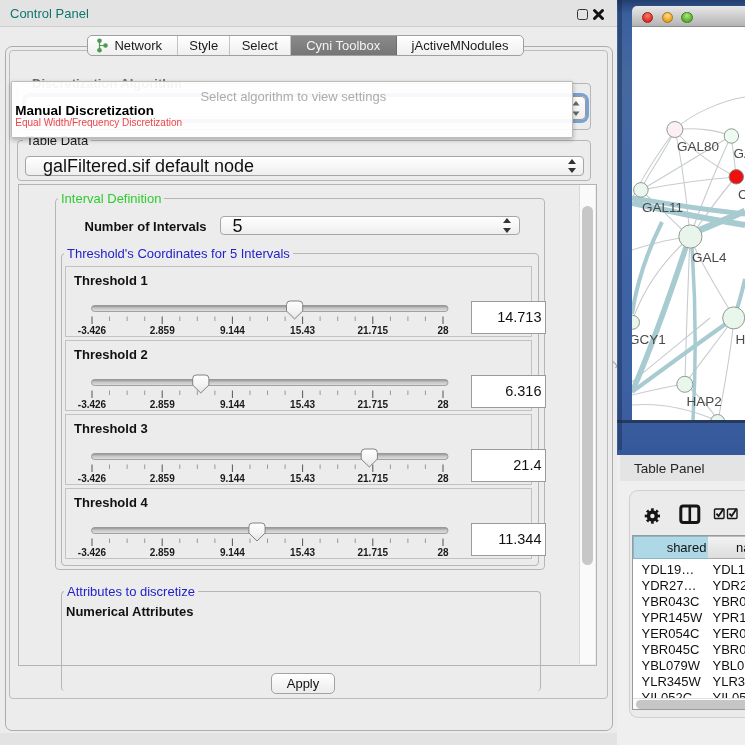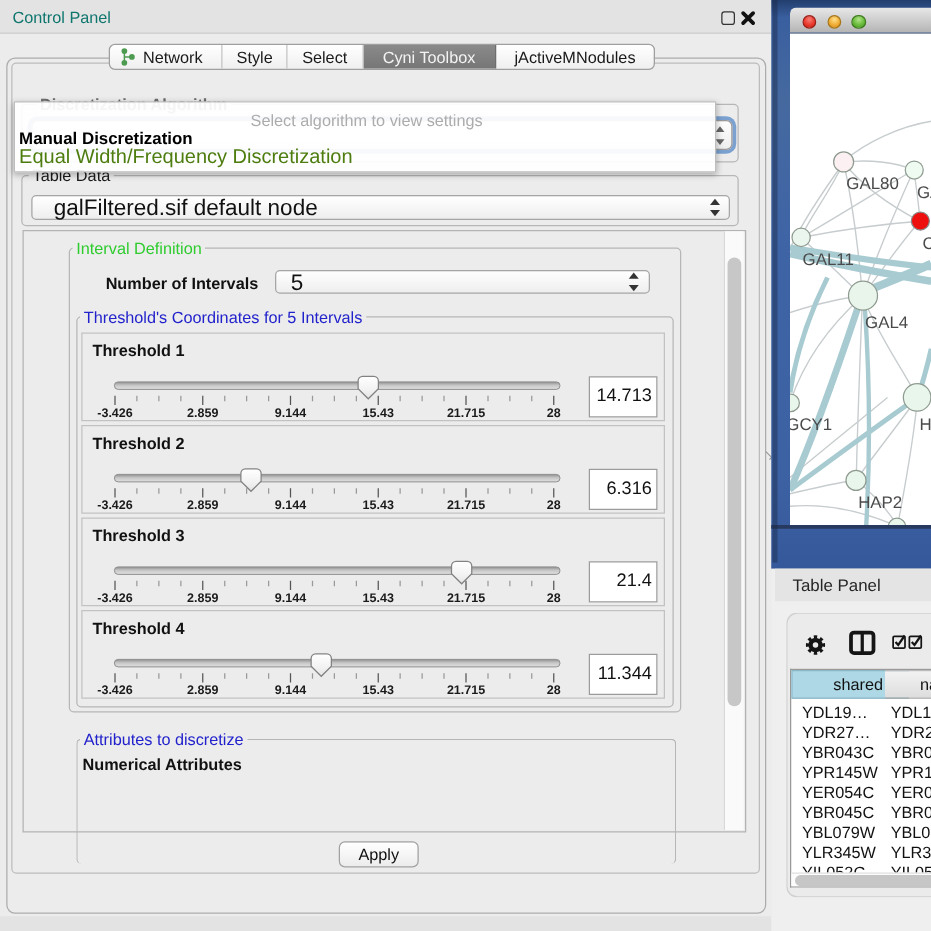--- a/index.html
+++ b/index.html
@@ -10,21 +10,21 @@
 .seg .on{background:linear-gradient(#8a8a8a,#767676);color:#f3f3f3;border-right-color:#6e6e6e}
 .grp{position:absolute;border:1px solid #b6b6b6;border-radius:4px}
 .gtitle{position:absolute;top:-8px;font-size:13px;background:#ececec;padding:0 3px;line-height:15px;white-space:nowrap}
 .combo{position:absolute;background:linear-gradient(#ffffff,#eeeeee);border:1px solid #a6a6a6;border-radius:4px;font-size:18px;color:#111}
 .combo .t{position:absolute;left:17px;top:2px;line-height:16px}
 .arr{position:absolute;right:7px;top:0;width:9px;height:100%}
 .arr:before{content:"";position:absolute;left:0.5px;top:calc(50% - 7.5px);border-left:4px solid transparent;border-right:4px solid transparent;border-bottom:5.5px solid #333}
 .arr:after{content:"";position:absolute;left:0.5px;top:calc(50% + 2px);border-left:4px solid transparent;border-right:4px solid transparent;border-top:5.5px solid #333}
 .tbox{position:absolute;left:65px;width:466.5px;height:71px;border:1px solid #c2c2c2;background:#ececec}
 .tbox b{position:absolute;left:8px;top:6px;font-size:13px;color:#111}
-.tfield{position:absolute;left:405px;top:33.5px;width:55px;height:33px;background:#fff;border:1px solid #9b9b9b;font-size:14.5px;color:#111;text-align:right;padding:7.5px 3.5px 0 0}
+.tfield{position:absolute;left:405px;top:33.5px;width:75px;height:33px;background:#fff;border:1px solid #9b9b9b;font-size:14.5px;color:#111;text-align:right;padding:7.5px 3.5px 0 0}
 </style></head><body>
 <div id="stage">
 <svg width="0" height="0" style="position:absolute">
       <defs>
 <linearGradient id="trk" x1="0" y1="0" x2="0" y2="1">
           <stop offset="0" stop-color="#8e8e8e"></stop>
           <stop offset="0.45" stop-color="#c6c6c6"></stop>
           <stop offset="1" stop-color="#e2e2e2"></stop>
         </linearGradient>
 <linearGradient id="thm" x1="0" y1="0" x2="0" y2="1">
@@ -236,21 +236,21 @@
       </div>
       <div class="grp" style="left:61px;top:591px;width:480px;height:100px;border-bottom:none">
         <div class="gtitle" style="left:2px;color:#2222cc">Attributes to discretize</div>
       </div>
       <div class="abs" style="left:66px;top:604px;font-size:13px;font-weight:bold;color:#111">Numerical Attributes</div>
       <div class="abs" style="left:271px;top:673px;width:64px;height:21px;background:linear-gradient(#fff,#ececec);border:1px solid #a2a2a2;border-radius:5px;font-size:13px;color:#111;text-align:center;line-height:19px">Apply</div>
     </div>
     <div class="abs" style="left:11.3px;top:80.5px;width:562px;height:57.5px;background:rgba(255,255,255,0.93);border:1px solid #bdbdbd;border-radius:1px;box-shadow:0 2px 5px rgba(0,0,0,0.28);z-index:30">
       <div class="abs" style="left:0;top:7px;width:562px;text-align:center;font-size:13px;font-weight:normal;color:#acacac">Select algorithm to view settings</div>
       <div class="abs" style="left:3px;top:21px;font-size:13.5px;font-weight:bold;color:#000">Manual Discretization</div>
-      <div class="abs" style="left:3px;top:35.5px;font-size:16px;color:#4d7c0f">Equal Width/Frequency Discretization</div>
+      <div class="abs" style="left:3px;top:35.5px;font-size:10px;color:#ef4444">Equal Width/Frequency Discretization</div>
     </div>
     <div class="abs" style="left:617.5px;top:0;width:4px;height:450px;background:rgba(26,42,74,0.45);z-index:5"></div>
     <div class="abs" style="left:613px;top:361px;width:3px;height:7px;border-left:1.5px solid #9a9a9a;border-top:1.5px solid #9a9a9a;transform:rotate(135deg)"></div>
     <div class="abs" style="left:617px;top:0;width:128px;height:455px;background:linear-gradient(180deg,#223e6d 0,#3a5f9f 14px,#45699f 80px,#3f64a6 200px,#3d62a3 380px,#35589a 455px)"></div>
     <div class="abs" style="left:632px;top:6px;width:113px;height:21px;background:linear-gradient(#e8e8e8,#b4b4b4);border-bottom:1px solid #8a8a8a;border-top-left-radius:5px">
       <div class="abs" style="left:9.5px;top:5.5px;width:11.5px;height:11.5px;border-radius:50%;background:radial-gradient(circle at 50% 30%,#f77d75 0,#e93a2e 55%,#c61f14 100%);border:0.5px solid #9a2018"></div>
       <div class="abs" style="left:29.5px;top:5.5px;width:11.5px;height:11.5px;border-radius:50%;background:radial-gradient(circle at 50% 30%,#ffe08a 0,#f0ad35 55%,#d38a1c 100%);border:0.5px solid #a87716"></div>
       <div class="abs" style="left:49px;top:5.5px;width:11.5px;height:11.5px;border-radius:50%;background:radial-gradient(circle at 50% 30%,#b2e489 0,#69bb3c 55%,#45961f 100%);border:0.5px solid #3f7d1c"></div>
     </div>
     <svg class="abs" style="left:632px;top:27px;background:#fff" width="113" height="393" viewBox="0 0 113 393">

